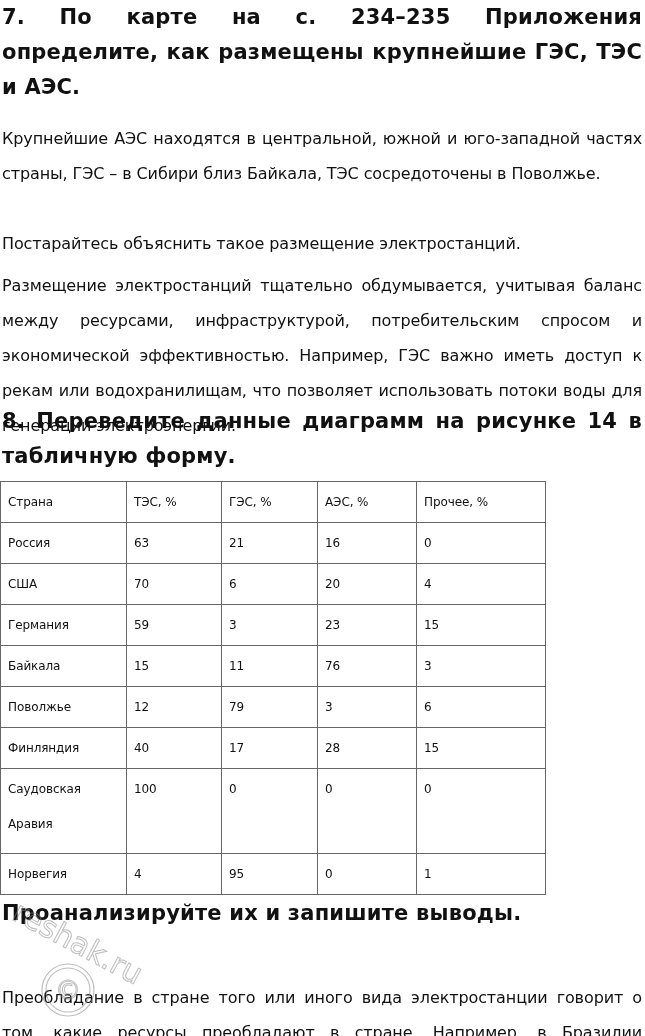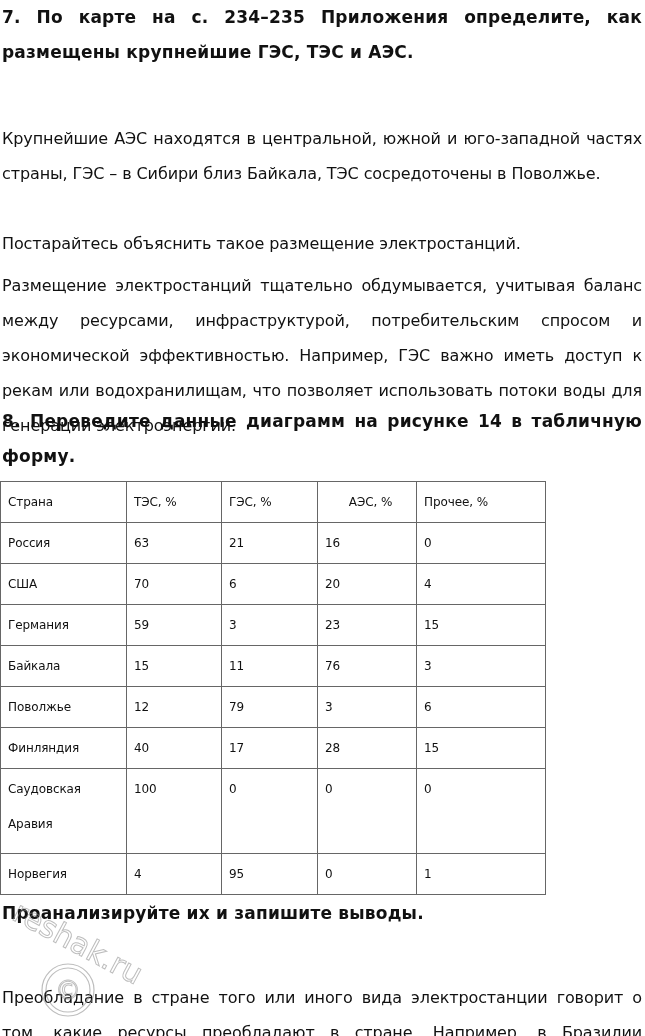--- a/index.html
+++ b/index.html
@@ -19,21 +19,21 @@
     position: absolute;
     left: 0;
     top: 0;
     width: 645px;
   }
   .q-title {
     position: absolute;
     left: 2px;
     width: 640px;
     font-weight: bold;
-    font-size: 17px;
+    font-size: 21px;
     line-height: 35px;
     text-align: justify;
     text-align-last: left;
     letter-spacing: 0.2px;
   }
   .para {
     position: absolute;
     left: 2px;
     width: 640px;
     font-size: 16px;
@@ -60,21 +60,21 @@
     line-height: 35px;
     box-sizing: border-box;
     padding-top: 3px;
   }
   table.data td.tall {
     height: 85px;
   }
   .col0 { width: 126px; }
   .col1 { width: 95px; }
   .col2 { width: 96px; }
-  .col3 { width: 99px; text-align: center; }
+  .col3 { width: 99px; }
   .col4 { width: 129px; }
 
   .watermark {
     position: absolute;
     left: 0;
     top: 905px;
     width: 150px;
     height: 130px;
     pointer-events: none;
     opacity: 0.55;

